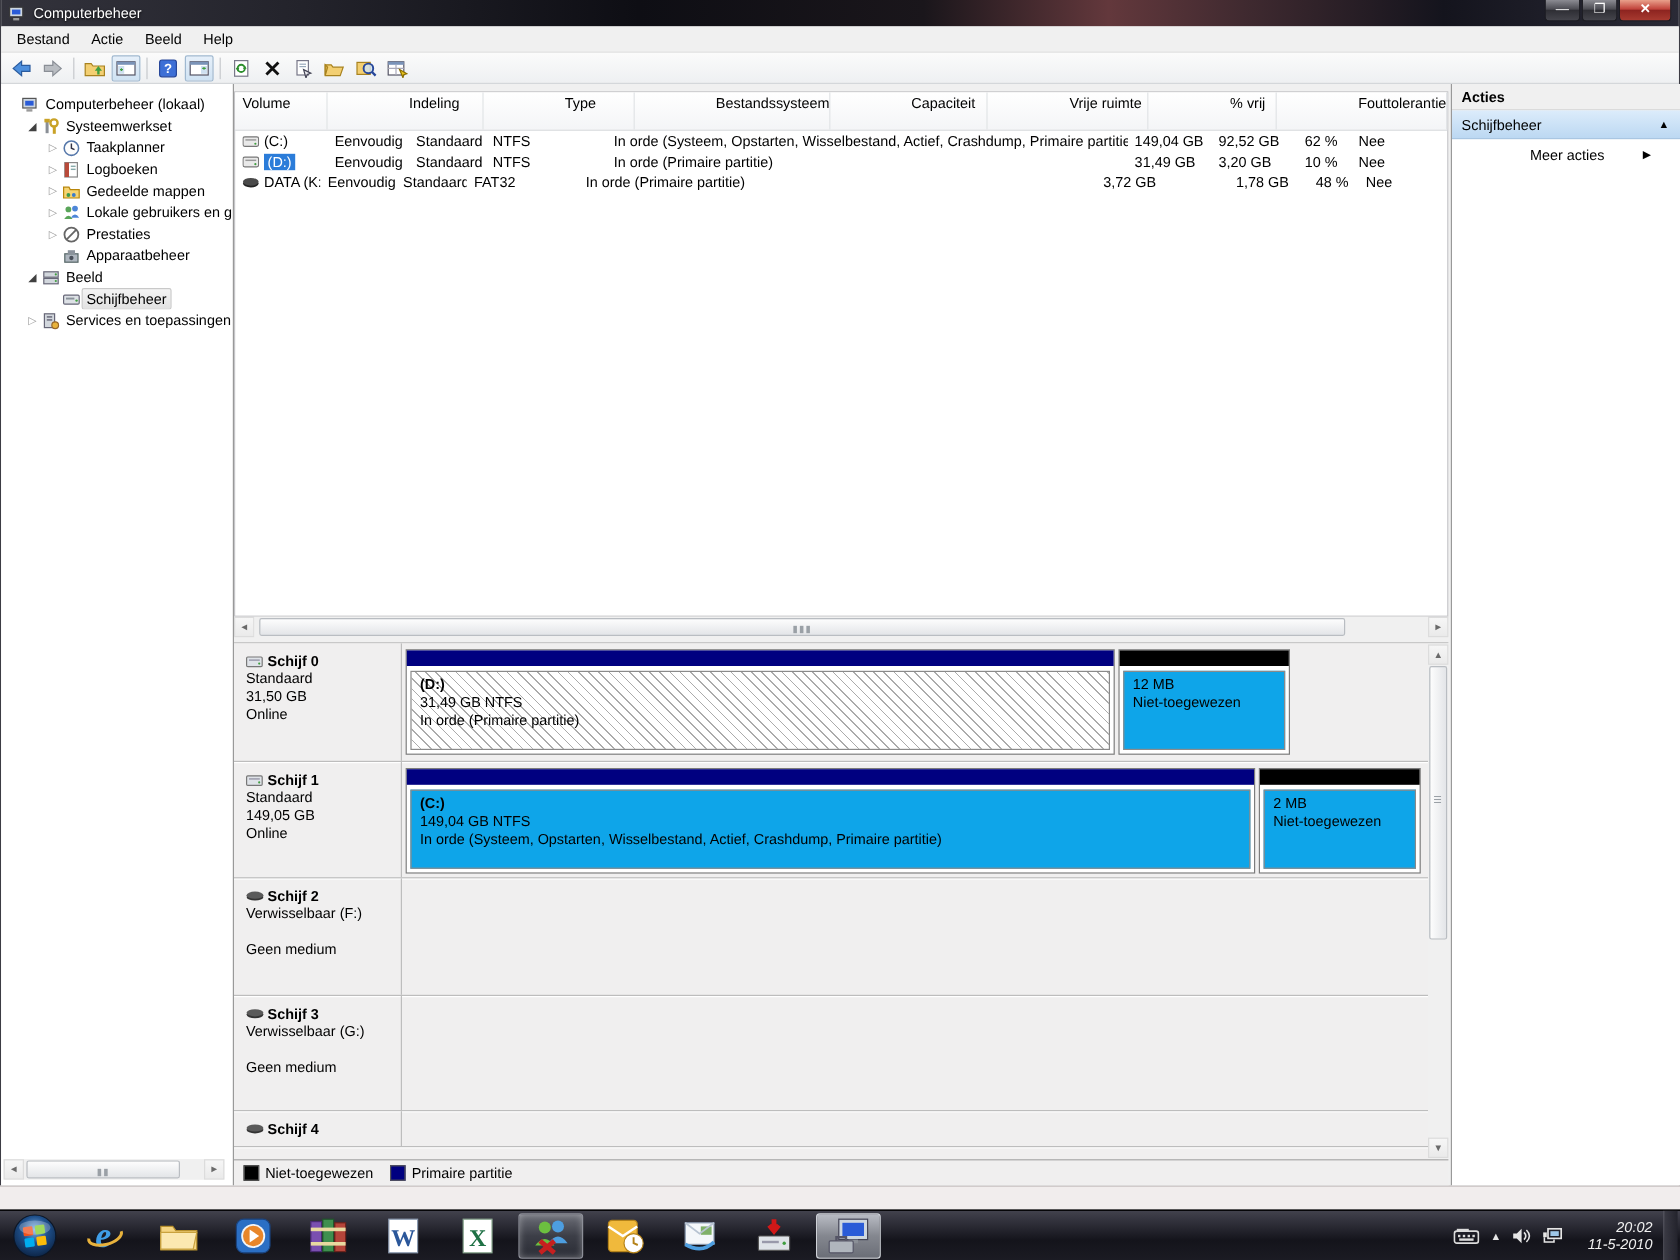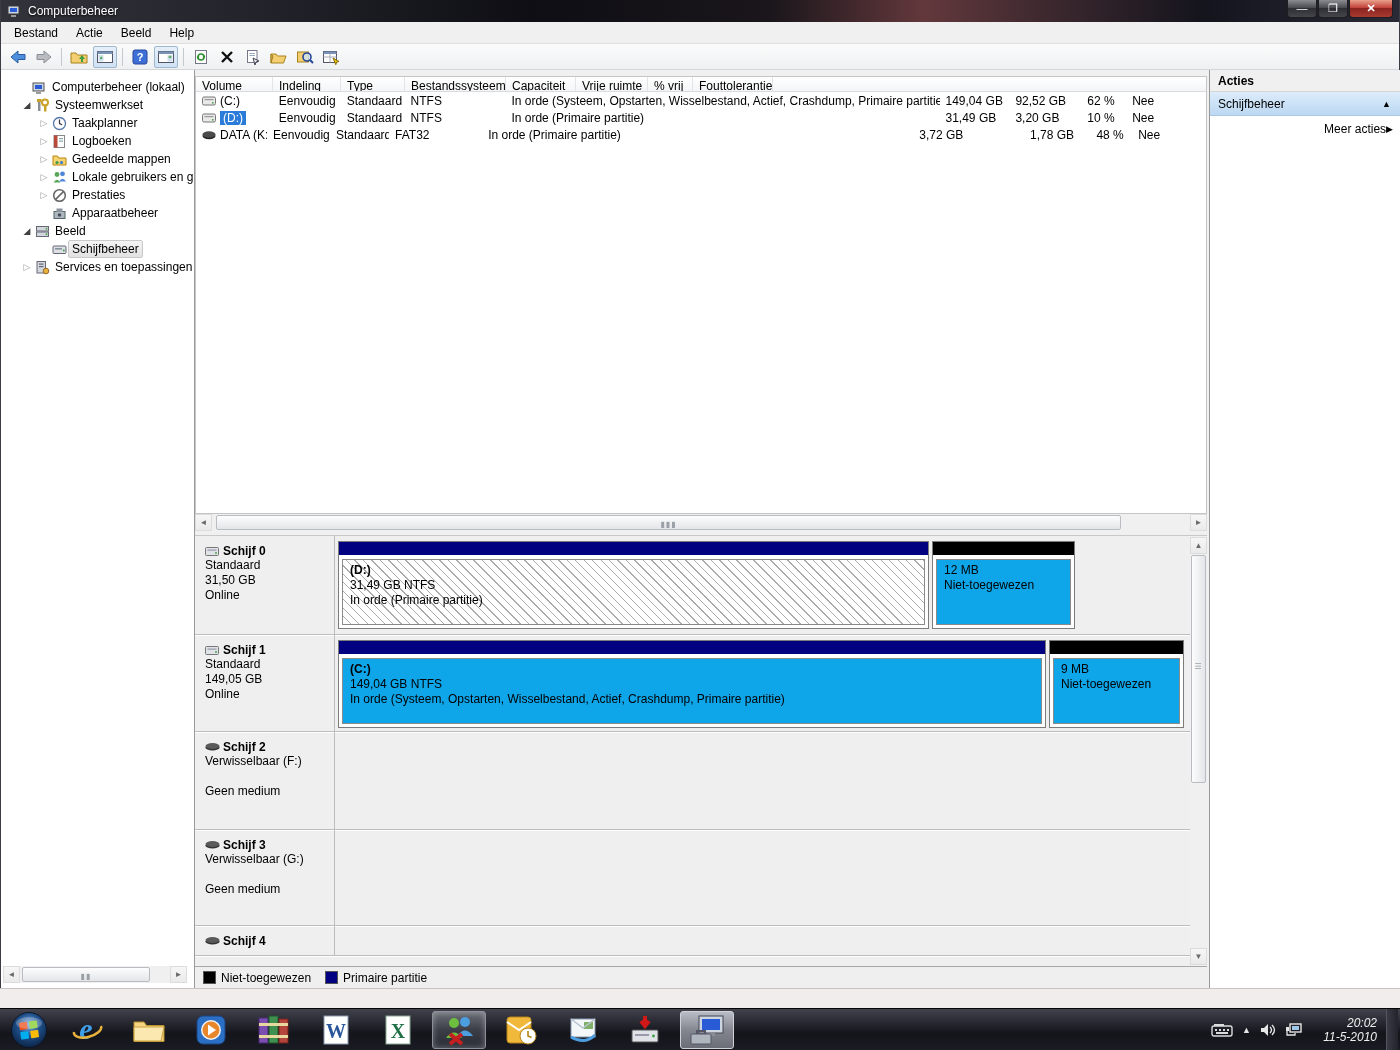--- a/index.html
+++ b/index.html
@@ -40,21 +40,21 @@
   
   .sb-btn { width:17px; height:17px; background:linear-gradient(#f6f6f6,#eaeaea); border:1px solid #dcdcdc; color:#6a6a6a; font-size:8px; display:flex; align-items:center; justify-content:center; }
   .sb-track { flex:1; height:17px; background:#f0f0f0; position:relative; }
   .sb-thumb { position:absolute; top:1px; height:15px; background:linear-gradient(#fdfdfd,#e3e5e8); border:1px solid #b9bdc2; border-radius:2px; }
   .sb-grip { position:absolute; left:50%; top:4px; transform:translateX(-50%); color:#9aa0a6; font-size:8px; letter-spacing:1px; }
   .vsb-thumb { position:absolute; left:1px; width:15px; background:linear-gradient(90deg,#fdfdfd,#e3e5e8); border:1px solid #b9bdc2; border-radius:2px; }
 
   
   .center { position:absolute; left:194px; top:0; width:1013px; height:918px; background:#f0f0f0; }
   .volume-table { position:absolute; left:0; top:6px; width:1012px; height:438px; background:#fff; border:1px solid #c5c5c8; }
-  .vt-header { display:flex; height:15px; background:linear-gradient(#ffffff,#f4f5f7); border-bottom:1px solid #d9dbde; }
+  .vt-header { display:flex; height:32px; background:linear-gradient(#ffffff,#f4f5f7); border-bottom:1px solid #d9dbde;justify-content:space-between; }
   .vt-h { padding:2px 0 0 6px; border-right:1px solid #e2e4e7; white-space:nowrap; overflow:hidden; color:#000; }
   .vt-row { display:flex; height:17px; align-items:center; }
   .vt-c { padding-left:6px; white-space:nowrap; overflow:hidden; }
   .vt-vol { display:flex; align-items:center; gap:4px; }
   .vt-sel { background:#2b7cd9; color:#fff; padding:0 3px; }
   .center-hscroll { position:absolute; left:0; top:444px; width:1012px; height:17px; display:flex; align-items:center; background:#f0f0f0; }
 
   
   .disk-panel { position:absolute; left:0; top:465px; width:995px; height:431px; background:#f0efef; border-top:1px solid #c8c8c8; overflow:hidden; }
   .disk-row { position:relative; border-bottom:1px solid #bdbdbd; box-shadow:0 1px 0 #fff; }
@@ -73,21 +73,21 @@
   .disk-vscroll .down { position:absolute; left:0; bottom:1px; }
 
   .legend { position:absolute; left:0; top:896px; width:1012px; height:22px; background:#f0efef; border-top:1px solid #a8a8a8; display:flex; align-items:center; gap:14px; padding-left:8px; }
   .legend-item { display:flex; align-items:center; gap:5px; }
   .legend-swatch { width:13px; height:13px; border:1px solid #555; }
 
   
   .actions-panel { position:absolute; left:1208px; top:0; width:192px; height:918px; background:#fff; border-left:1px solid #999; }
   .actions-header { height:22px; background:#f0f0f0; border-bottom:1px solid #d6d6d6; font-weight:bold; padding:4px 0 0 8px; }
   .actions-group { height:24px; background:linear-gradient(#dcecfb,#bcd8f2); border-bottom:1px solid #a9c6e2; display:flex; align-items:center; justify-content:space-between; padding:0 10px 0 8px; }
-  .actions-item { height:26px; display:flex; align-items:center; justify-content:flex-end; padding:0 8px 0 48px; }
+  .actions-item { height:26px; display:flex; align-items:center; justify-content:center; padding:0 8px 0 48px;gap:32px; }
   .tri { font-size:9px; color:#000; }
 
   
   .desktop-strip { position:absolute; left:0; top:988px; width:1400px; height:20px; background:#f1eded; border-top:1px solid #c9c2c2; }
   .taskbar { position:absolute; left:0; top:1008px; width:1400px; height:42px;
     background:linear-gradient(#42424d,#23232c 40%,#14141b 60%,#1b1b23); border-top:1px solid #060608; }
   .tb-icons { position:absolute; left:0; top:0; height:42px; display:flex; align-items:center; }
   .tb-slot { width:54px; height:38px; margin:0 4px; display:flex; align-items:center; justify-content:center; border-radius:3px; }
   .tb-slot.start { width:46px; margin:0 4px 0 6px; }
   .tb-slot.active { background:linear-gradient(#6d6f78,#3c3e47 50%,#2a2c35); border:1px solid #8d8f98; box-shadow:inset 0 0 6px rgba(255,255,255,.35); }
@@ -234,21 +234,21 @@
               <path d="M11 9 l6 3.5 -2.5 .7 -.7 2.5 z" fill="#e8c11c" stroke="#8a6d00"></path>
             </svg>
           </span>
         </div>
       </div>
 
     <div class="main">
 
       <div class="tree-panel">
         <div id="tree">
-            <div class="tree-item" style="padding-left: 16px; align-items: flex-end;">
+            <div class="tree-item" style="padding-left: 2px;">
               <span class="tw"></span>
               <span class="tree-ico" style="display: inline-flex;">
                 <svg width="15" height="15">
                   <rect x="1" y="2" width="11" height="8" fill="#cdd6e0" stroke="#555"></rect>
                   <rect x="3" y="4" width="7" height="4" fill="#2a5bd7"></rect>
                   <rect x="4" y="11" width="5" height="2" fill="#9a9a9a"></rect>
                 </svg>
               </span>
               <span class="lbl">Computerbeheer (lokaal)</span>
             </div>
@@ -518,21 +518,21 @@
                   <div class="region-bar" style="background: rgb(0, 0, 128);"></div>
                   <div class="region-body">
                     <div class="l0">(C:)</div>
                     <div class="">149,04 GB NTFS</div>
                     <div class="">In orde (Systeem, Opstarten, Wisselbestand, Actief, Crashdump, Primaire partitie)</div>
                   </div>
                 </div>
                 <div class="region" style="width: 135px;">
                   <div class="region-bar" style="background: rgb(0, 0, 0);"></div>
                   <div class="region-body">
-                    <div class="">9 MB</div>
+                    <div class="">2 MB</div>
                     <div class="">Niet-toegewezen</div>
                   </div>
                 </div>
               </div>
             </div>
             <div class="disk-row" style="height: 98px;">
               <div class="disk-label">
                 <div class="dname">
                   <span class="" style="display: inline-flex;">
                     <svg width="15" height="10">

